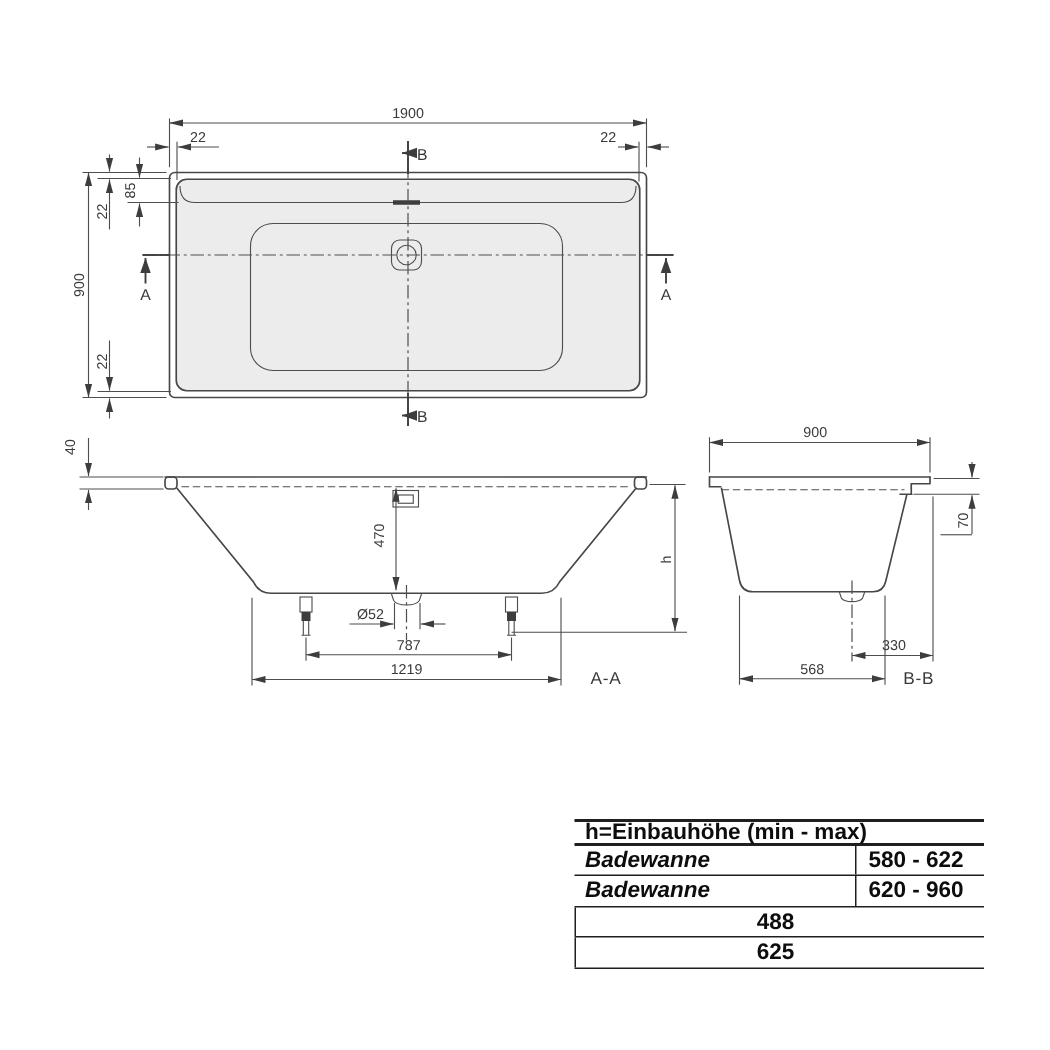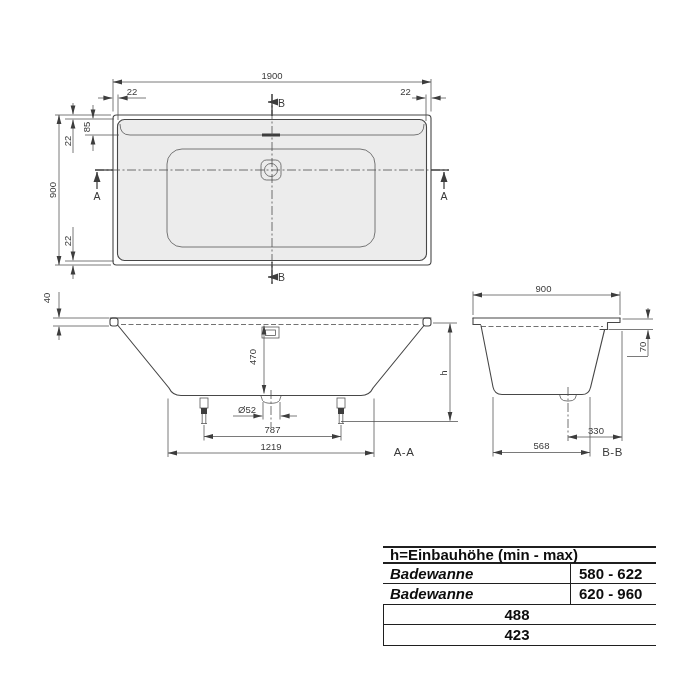--- a/index.html
+++ b/index.html
@@ -208,17 +208,17 @@
       <div class="vt-value">580 - 622</div>
     </div>
     <div class="vt-row">
       <div class="vt-label">Badewanne</div>
       <div class="vt-value">620 - 960</div>
     </div>
     <div class="vt-row">
       <div class="vt-value">488</div>
     </div>
     <div class="vt-row">
-      <div class="vt-value">423</div>
+      <div class="vt-value">625</div>
     </div>
   </div>
 
 </div>
 
 </body></html>

